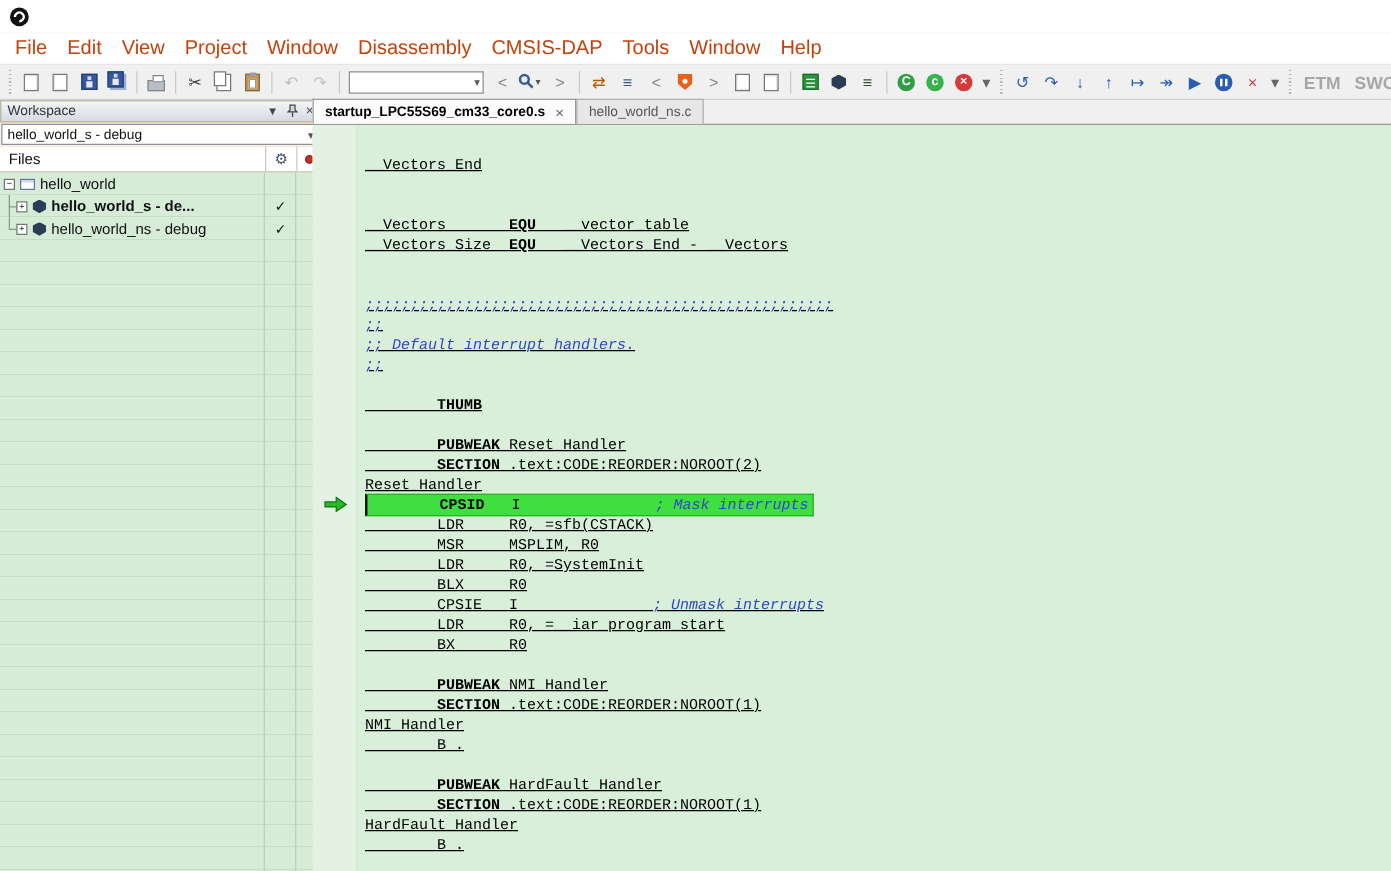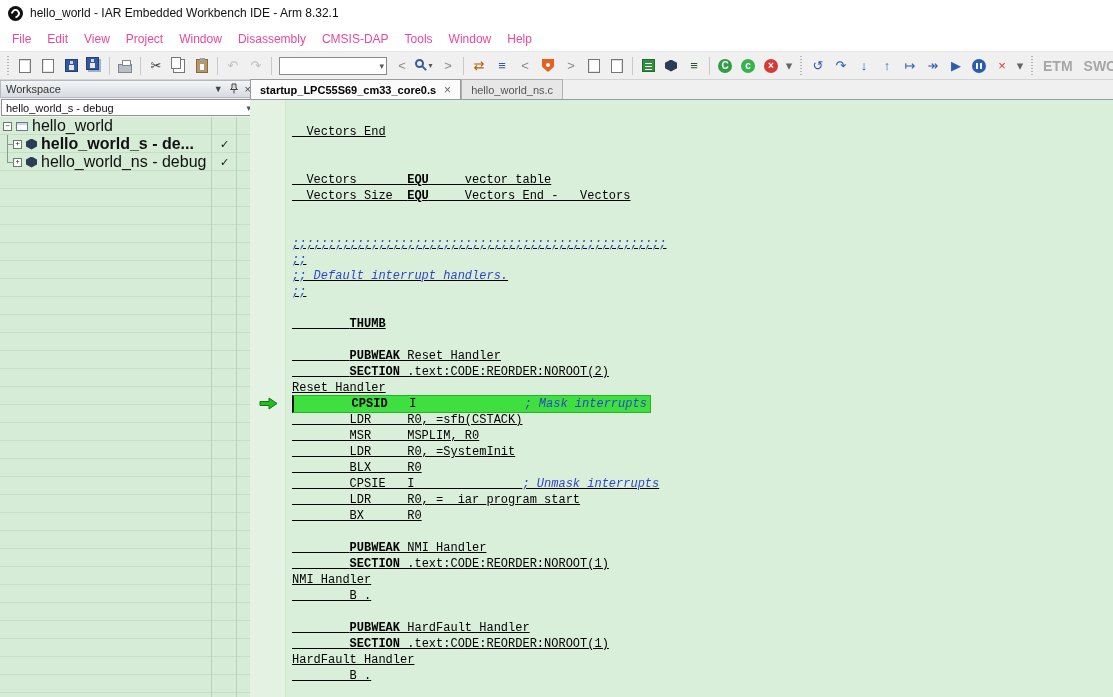--- a/index.html
+++ b/index.html
@@ -7,21 +7,21 @@
   body { font-family:"Liberation Sans", sans-serif; background:#e9e9e9; position:relative; font-size:12px; color:#111; }
 
   
   .titlebar { height:26px; background:#ffffff; display:flex; align-items:center; padding:0 8px; }
   .app-icon { width:15px; height:15px; border-radius:50%; background:#111; position:relative; flex:none; margin-right:7px; }
   .app-icon::after { content:""; position:absolute; inset:3px; border:2px solid #fff; border-left-color:transparent; border-radius:50%; transform:rotate(-45deg); }
   .title-text { font-size:12px; color:#111; white-space:nowrap; }
 
   
   .menubar { height:26px; background:#ffffff; display:flex; align-items:center; padding:0 4px; border-bottom:1px solid #e6e6e6; }
-  .menu-item { padding:4px 8px; color:#ec4899; font-size:12px; cursor:default; white-space:nowrap; }
+  .menu-item { padding:4px 8px; color:#c2410c; font-size:16px; cursor:default; white-space:nowrap; }
 
   
   .toolbar { height:28px; background:#f0f0f0; border-bottom:1px solid #d4d4d4; display:flex; align-items:center; padding:0 3px; gap:1px; }
   .tbtn { width:22px; height:22px; display:flex; align-items:center; justify-content:center; border-radius:2px; flex:none; position:relative; }
   .tbtn.small { width:12px; }
   .tbtn.dis { opacity:.55; }
   .tglyph { font-size:13px; line-height:1; }
   .tsep { width:1px; height:18px; background:#c9c9c9; margin:0 3px; flex:none; }
   .tgrip { width:4px; height:20px; margin:0 3px; flex:none; background:repeating-linear-gradient(to bottom,#b5b5b5 0 1px,transparent 1px 3px); background-size:2px 100%; background-repeat:no-repeat; background-position:center; }
   .tcombo { width:108px; height:18px; background:#fff; border:1px solid #8a8a8a; display:flex; align-items:center; justify-content:flex-end; padding:0 2px; margin:0 3px; flex:none; color:#555; font-size:9px; }
@@ -81,21 +81,21 @@
   .ws-row-main { flex:1; display:flex; align-items:center; padding-left:3px; overflow:hidden; }
   .ws-row .ws-col { border-left:none; font-size:11px; color:#111; }
   .conn { width:10px; height:18px; position:relative; flex:none; }
   .conn::before { content:""; position:absolute; left:4px; top:0; width:1px; height:100%; background:#88988a; }
   .conn.end::before { height:50%; }
   .conn::after { content:""; position:absolute; left:4px; right:-1px; top:50%; height:1px; background:#88988a; }
   .expander { width:9px; height:9px; background:#fff; border:1px solid #6a7a6a; color:#222; font:7px/7px "DejaVu Sans Mono",monospace; text-align:center; flex:none; margin-right:4px; }
   .nicon { flex:none; margin-right:4px; }
   .workspace-box { width:12px; height:9px; background:#fdfdfd; border:1px solid #67779a; box-shadow:inset 0 2px 0 #cdd6ea; }
   .target-cube { width:11px; height:11px; background:#2a3d55; clip-path:polygon(50% 0,100% 28%,100% 72%,50% 100%,0 72%,0 28%); }
-  .nlabel { white-space:nowrap; overflow:hidden; font-size:16px; }
+  .nlabel { white-space:nowrap; overflow:hidden; font-size:12px; }
   .nlabel.b { font-weight:bold; }
 
   
   .editor { position:absolute; left:250px; top:0; right:0; height:100%; display:flex; flex-direction:column; }
   .tabbar { height:20px; background:#f0f0f0; border-bottom:1px solid #9a9a9a; display:flex; align-items:flex-end; flex:none; }
   .tab { height:20px; display:flex; align-items:center; padding:0 9px; font-size:11px; color:#555; background:#e7e7e7; border:1px solid #b0b0b0; border-bottom:none; white-space:nowrap; }
   .tab.active { background:#fbfbfb; color:#000; font-weight:bold; border-color:#9a9a9a; }
   .tab-close { margin-left:8px; color:#666; font-weight:normal; font-size:12px; }
   .ebody { flex:1; position:relative; background:#d9efd9; overflow:hidden; }
   .gutter { position:absolute; left:0; top:0; bottom:0; width:36px; background:#e3f2e3; border-right:1px solid #cfe6cf; }
@@ -104,21 +104,20 @@
   .cl { height:16px;text-decoration:underline; }
   .kw { font-weight:bold; }
   .com { color:#2e45c8; font-style:italic; }
   .hl { background:#3fdf3f; border:1px solid #25b425; border-left:2px solid #151515; margin:-1px 0; padding-right:3px; display:inline-block; }
 </style>
 </head>
 <body>
 
 <div class="titlebar">
   <div class="app-icon"></div>
-  <div class="title-text">hello_world - IAR Embedded Workbench IDE - Arm 8.32.1</div>
 </div>
 
 <div class="menubar">
     <div class="menu-item">File</div>
     <div class="menu-item">Edit</div>
     <div class="menu-item">View</div>
     <div class="menu-item">Project</div>
     <div class="menu-item">Window</div>
     <div class="menu-item">Disassembly</div>
     <div class="menu-item">CMSIS-DAP</div>
@@ -272,20 +271,29 @@
               <line x1="5" y1="7" x2="5" y2="10.5" stroke="#444" stroke-width="1"></line>
             </svg></span>
         <span class="hico" style="font-size:11px">×</span>
       </span>
     </div>
     <div class="ws-combo-wrap">
       <div class="ws-combo">
         <span>hello_world_s - debug</span>
         <span class="carrow">▾</span>
       </div>
+    </div>
+    <div class="ws-files">
+      <div class="flabel">Files</div>
+      <div class="ws-col c1">
+          <span class="gear">⚙</span>
+        </div>
+      <div class="ws-col c2">
+          <span class="reddot"></span>
+        </div>
     </div>
     <div class="ws-tree">
       <div class="vline v1"></div>
       <div class="vline v2"></div>
       <div class="ws-rows">
           <div class="ws-row">
             <div class="ws-row-main">
               <div class="expander">−</div>
               <div class="nicon workspace-box"></div>
               <div class="nlabel">hello_world</div>

